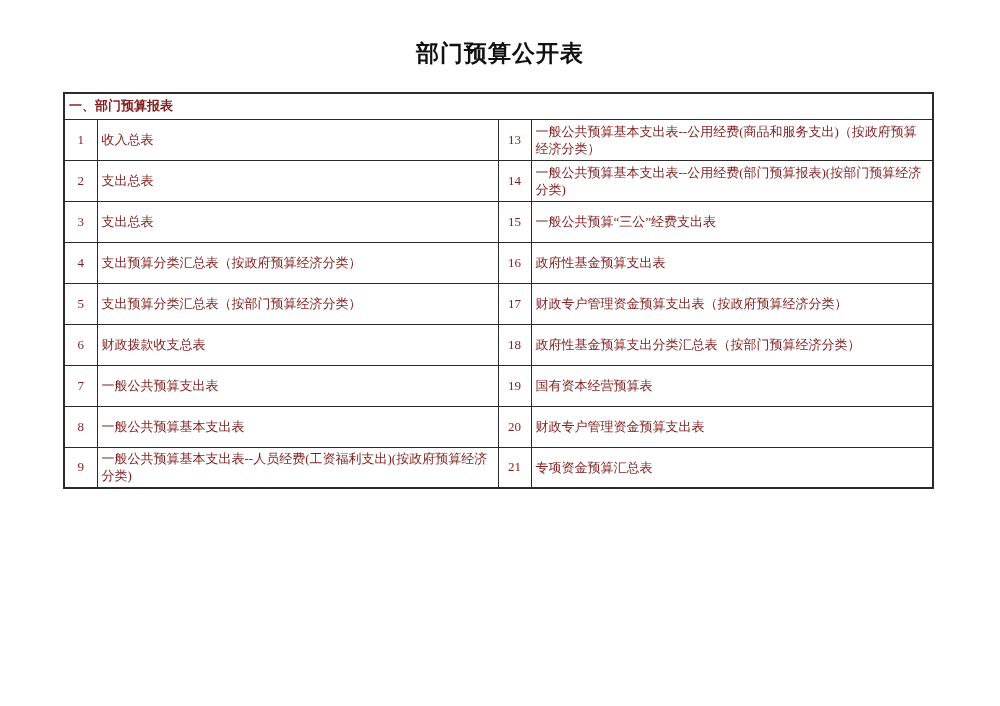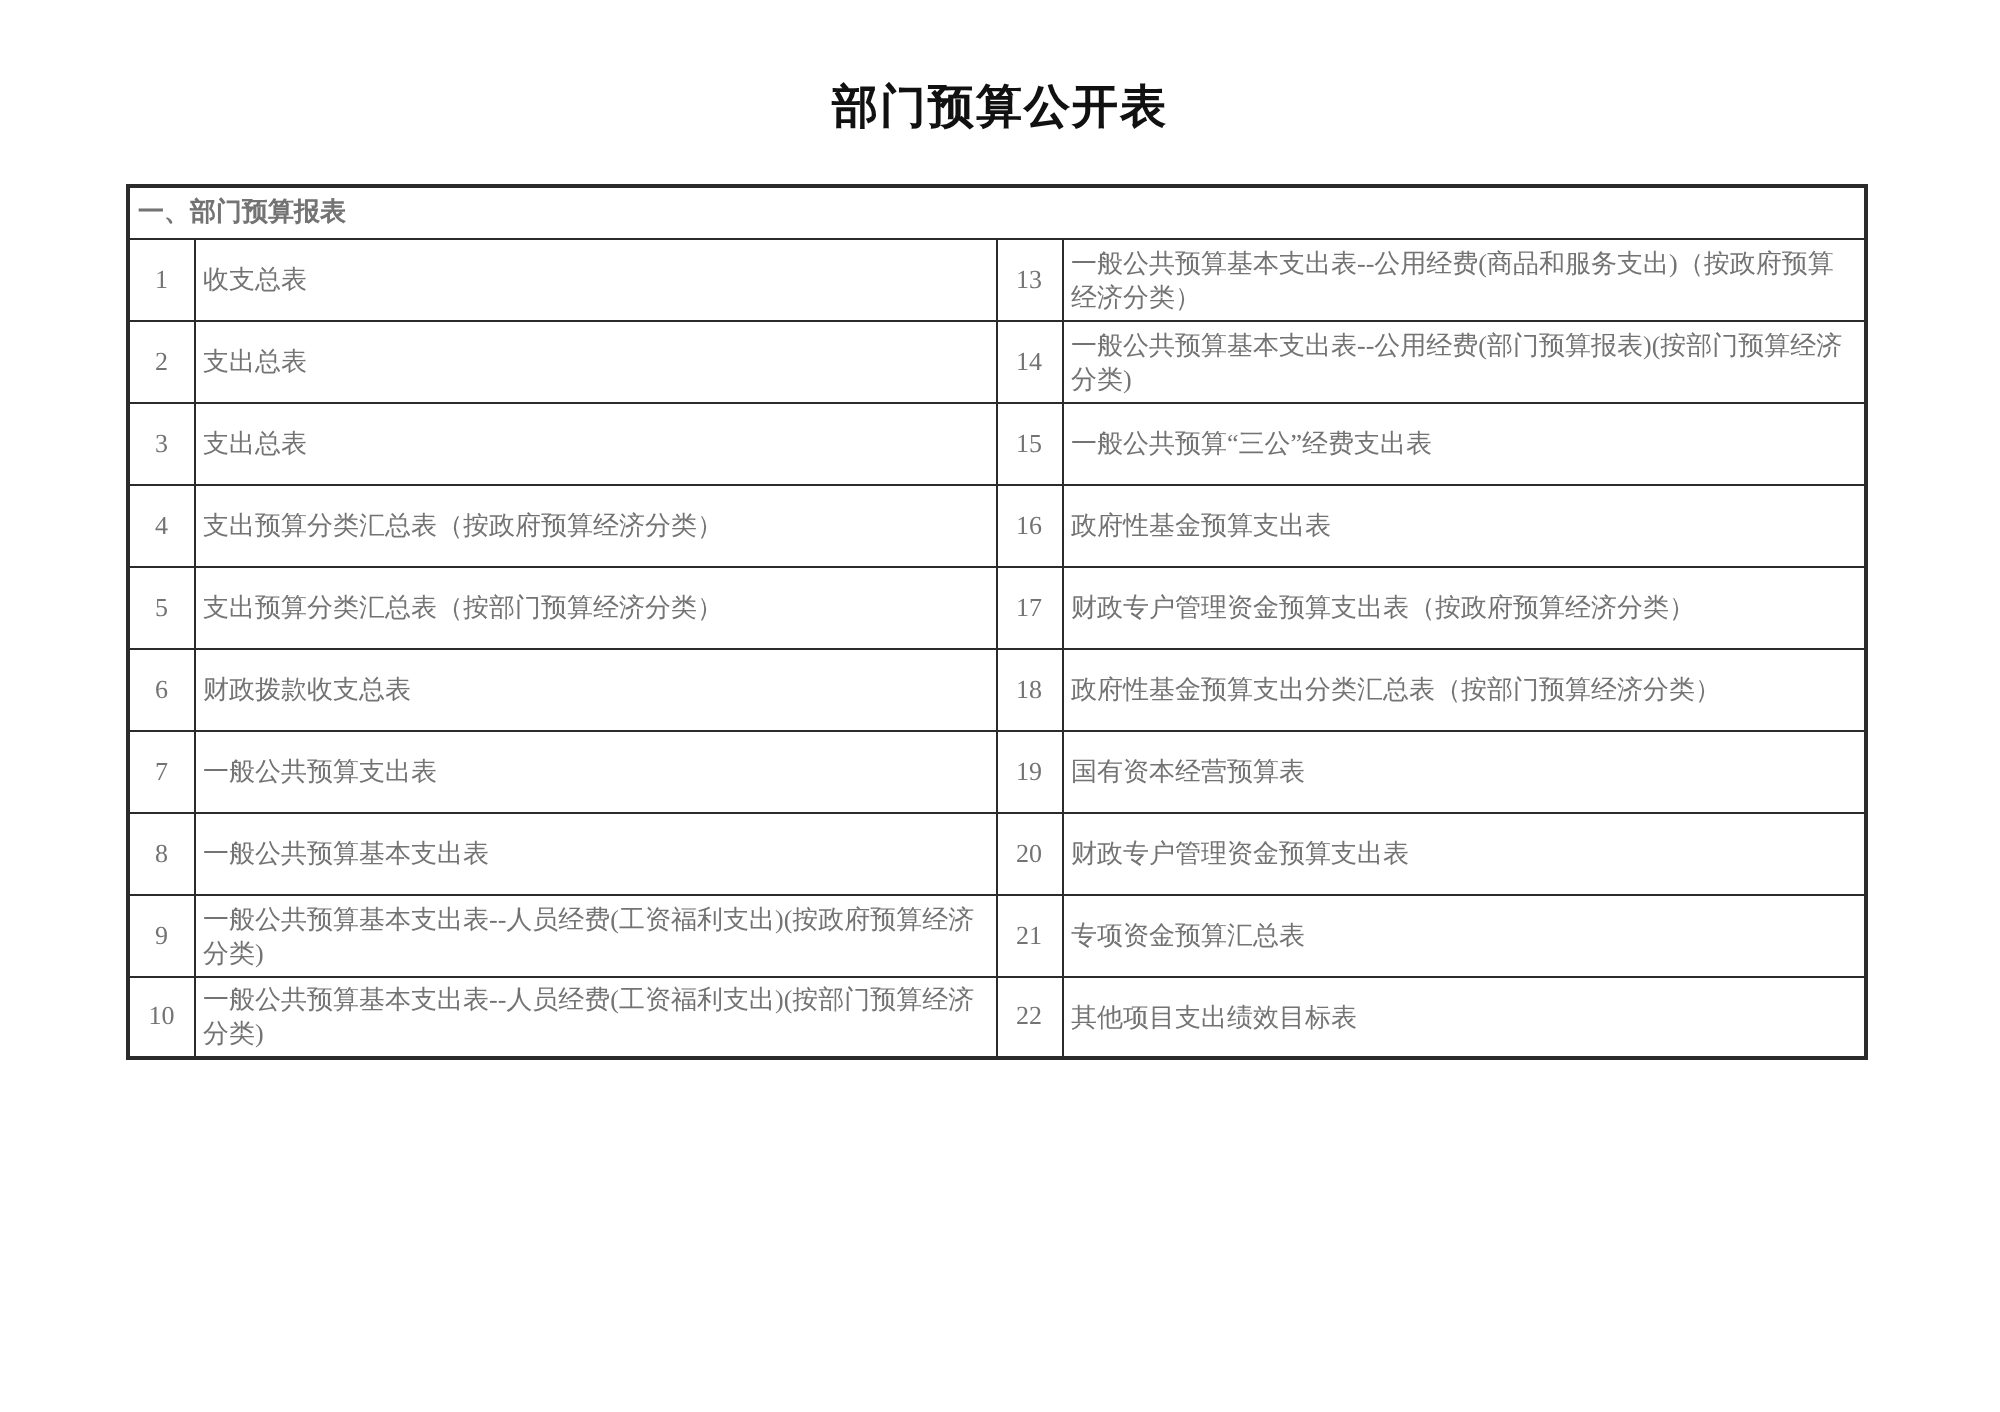--- a/index.html
+++ b/index.html
@@ -31,21 +31,21 @@
     position: absolute;
     left: 63px;
     top: 92px;
     width: 869px;
     border-collapse: collapse;
     table-layout: fixed;
     border: 2px solid #2b2b2b;
   }
   table.budget-table td {
     border: 1px solid #2b2b2b;
-    color: #737373;
+    color: #7f1d1d;
     vertical-align: middle;
     overflow: hidden;
   }
   tr.header-row {
     height: 26px;
   }
   td.section-header {
     font-weight: bold;
     font-size: 13px;
     padding: 2px 4px;
@@ -80,21 +80,21 @@
       <col style="width:33px">
       <col style="width:402px">
     </colgroup>
     <tbody id="table-body">
       <tr class="header-row">
         <td colspan="4" class="section-header">一、部门预算报表</td>
       </tr>
 
     <tr class="data-row">
           <td class="num">1</td>
-          <td class="name">收支总表</td>
+          <td class="name">收入总表</td>
           <td class="num">13</td>
           <td class="name">一般公共预算基本支出表--公用经费(商品和服务支出)（按政府预算经济分类）</td>
         </tr>
         <tr class="data-row">
           <td class="num">2</td>
           <td class="name">支出总表</td>
           <td class="num">14</td>
           <td class="name">一般公共预算基本支出表--公用经费(部门预算报表)(按部门预算经济分类)</td>
         </tr>
         <tr class="data-row">
@@ -132,21 +132,15 @@
           <td class="name">一般公共预算基本支出表</td>
           <td class="num">20</td>
           <td class="name">财政专户管理资金预算支出表</td>
         </tr>
         <tr class="data-row">
           <td class="num">9</td>
           <td class="name">一般公共预算基本支出表--人员经费(工资福利支出)(按政府预算经济分类)</td>
           <td class="num">21</td>
           <td class="name">专项资金预算汇总表</td>
         </tr>
-        <tr class="data-row">
-          <td class="num">10</td>
-          <td class="name">一般公共预算基本支出表--人员经费(工资福利支出)(按部门预算经济分类)</td>
-          <td class="num">22</td>
-          <td class="name">其他项目支出绩效目标表</td>
-        </tr>
       </tbody>
   </table>
 </div>
 
 </body></html>

